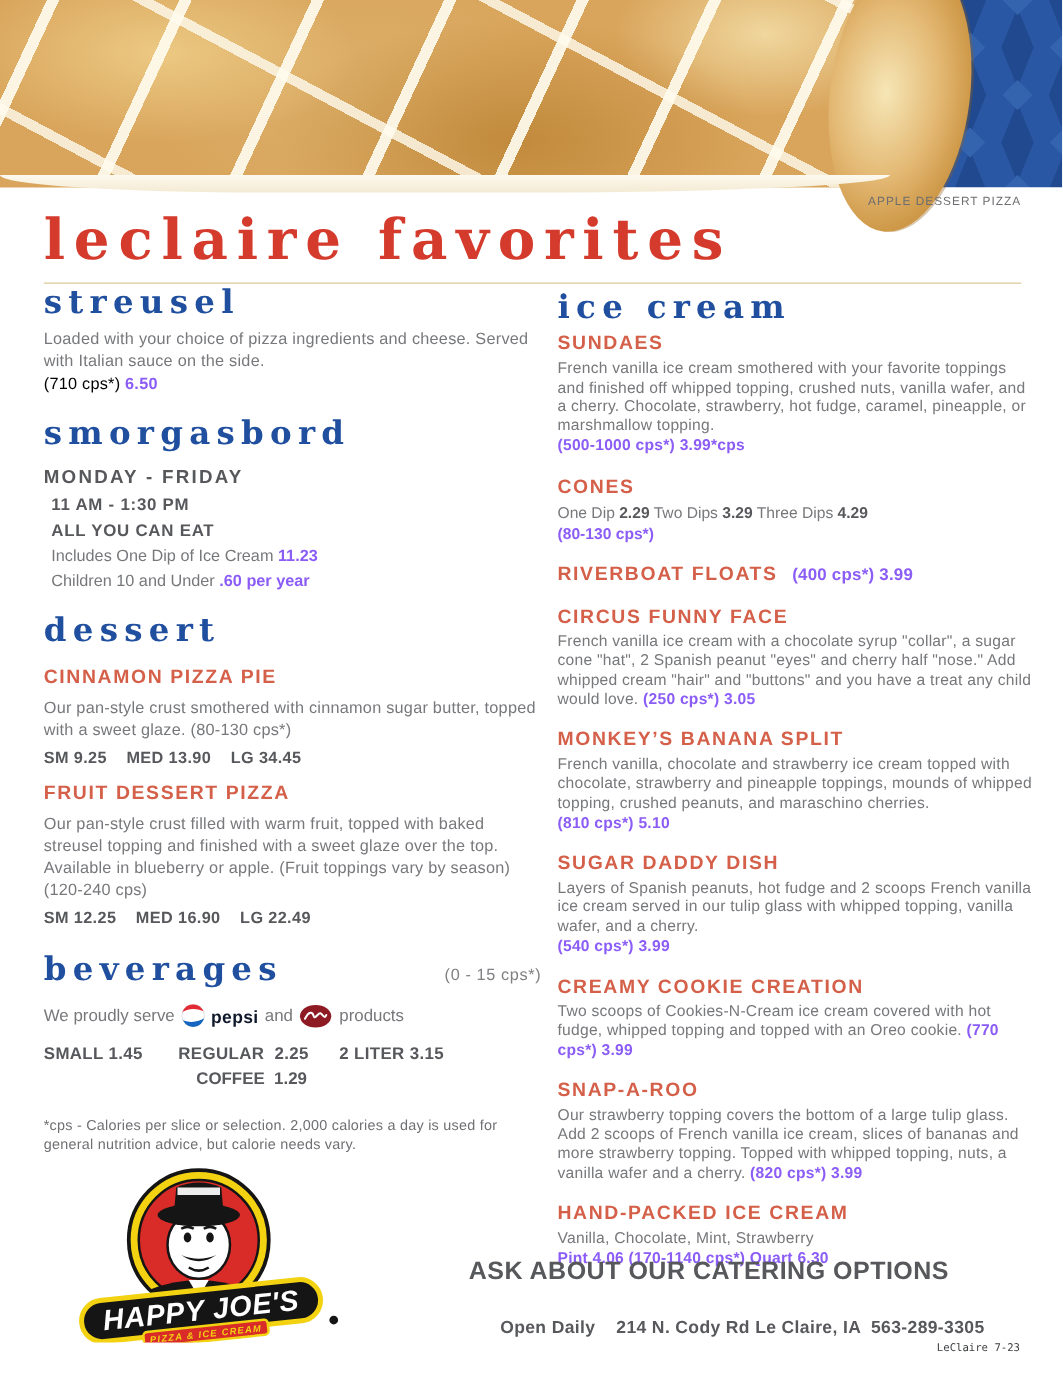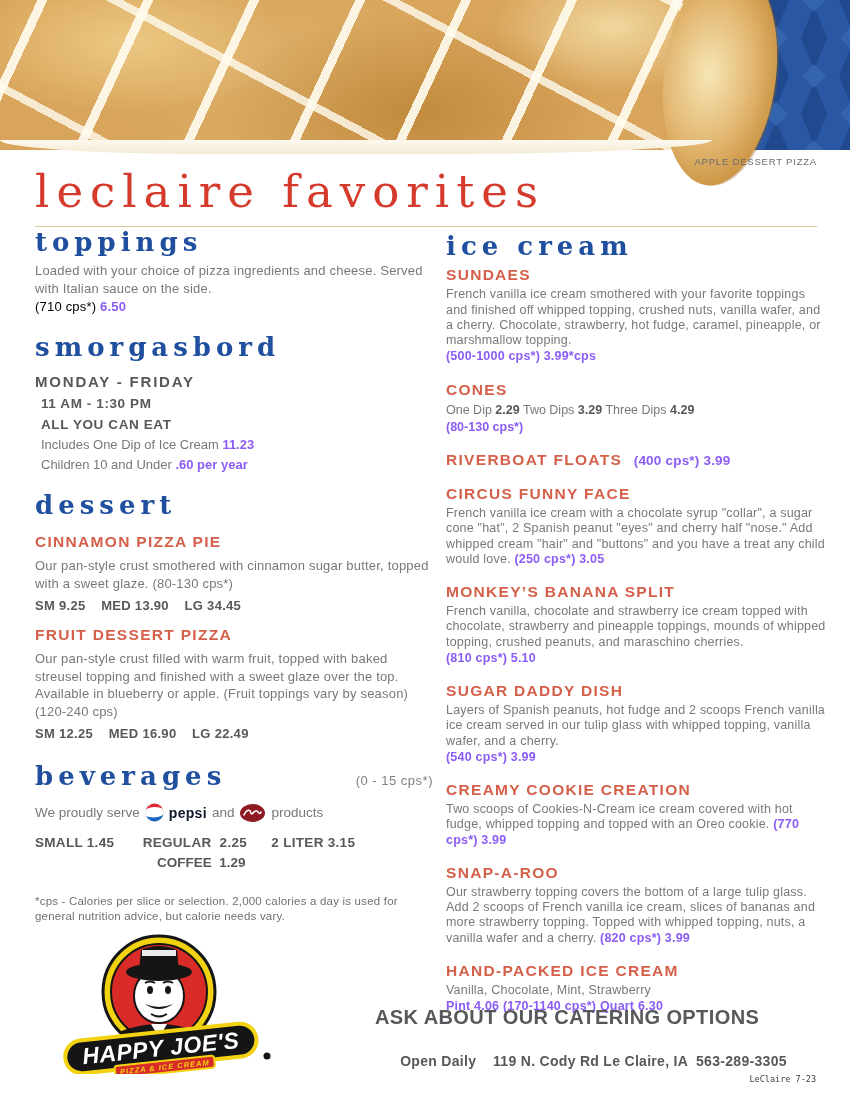--- a/index.html
+++ b/index.html
@@ -34,21 +34,21 @@
     position:absolute; left:0; bottom:-4px; width:712px; height:14px; z-index:5;
     background:linear-gradient(#fdf9ef, #f3ead2); border-radius:0 0 40% 30%/0 0 100% 100%;
   }
 
   
   .masthead { position:absolute; left:35px; top:156px; width:782px; z-index:6; }
   .hero-caption {
     text-align:right; font-size:9.5px; letter-spacing:.8px; color:#6d6e71; font-weight:400;
   }
   h1.title {
-    font-family:"DejaVu Serif", serif; font-weight:400; color:#d53b2d;
+    font-family:"DejaVu Serif", serif; font-weight:700; color:#d53b2d;
     font-size:45px; letter-spacing:7px; line-height:1.0; margin-top:2px;
   }
   .rule { border-top:1.5px solid #dbc99a; margin-top:12px; }
 
   
   .col-left  { position:absolute; left:35px;  top:229px; width:398px; z-index:6; }
   .col-right { position:absolute; left:446px; top:233px; width:380px; z-index:6; }
 
   h2.section {
     font-family:"DejaVu Serif", serif; font-weight:700; color:#1f4f9e;
@@ -122,21 +122,21 @@
   </div>
 
   <div class="masthead">
     <div class="hero-caption">APPLE DESSERT PIZZA</div>
     <h1 class="title">leclaire favorites</h1>
     <div class="rule"></div>
   </div>
 
   <div class="col-left">
 
-    <h2 class="section">toppings</h2>
+    <h2 class="section">streusel</h2>
     <p class="desc">
       <span>Loaded with your choice of pizza ingredients and cheese. Served with Italian sauce on the side.</span><br>
       <span class="cal">(710 cps*)</span>
       <b>6.50</b>
     </p>
 
     <h2 class="section smorg" style="margin-top:18px;">smorgasbord</h2>
     <div class="smorg-days">MONDAY - FRIDAY</div>
     <div class="smorg-line">11 AM - 1:30 PM</div>
     <div class="smorg-line">ALL YOU CAN EAT</div>
@@ -285,19 +285,19 @@
     <h3 class="item">HAND-PACKED ICE CREAM</h3>
     <p class="desc">
       <span>Vanilla, Chocolate, Mint, Strawberry</span>
       <b class="price-block">Pint 4.06 (170-1140 cps*) Quart 6.30</b>
     </p>
   </div>
 
   <div class="footer">
     <div class="footer-catering">ASK ABOUT OUR CATERING OPTIONS</div>
     <div class="footer-line">
-      <span>Open Daily</span><span>&nbsp;&nbsp;&nbsp;&nbsp;</span><span>119 N. Cody Rd Le Claire, IA  563-289-3305</span>
+      <span>Open Daily</span><span>&nbsp;&nbsp;&nbsp;&nbsp;</span><span>214 N. Cody Rd Le Claire, IA  563-289-3305</span>
     </div>
   </div>
 
   <div class="version">LeClaire 7-23</div>
 
 </div>
 
 </body></html>

